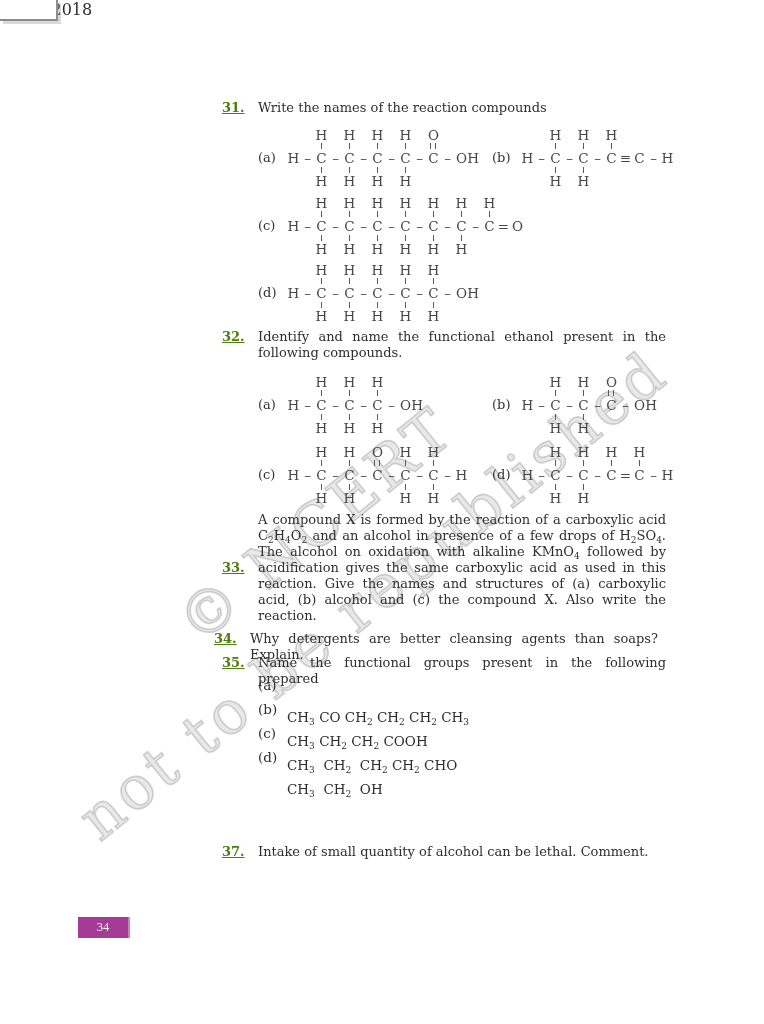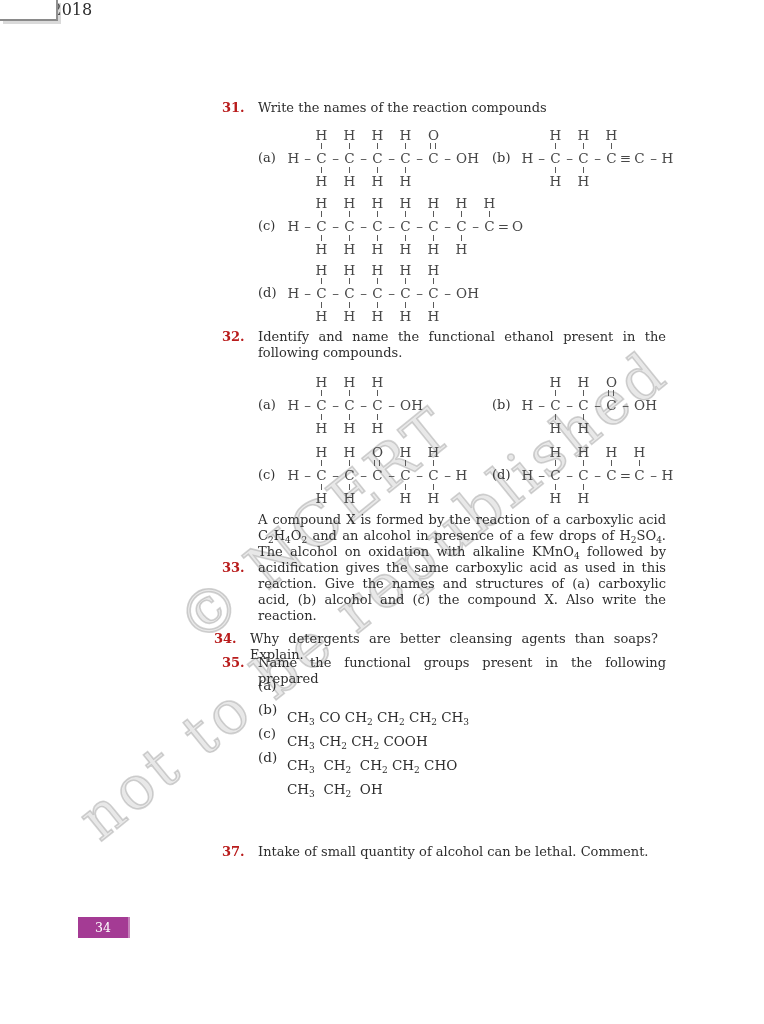--- a/index.html
+++ b/index.html
@@ -15,21 +15,21 @@
   }
   
   .watermark{
     position:absolute;left:344px;top:560px;transform:translate(-50%,-50%) rotate(-39deg);
     text-align:center;white-space:nowrap;line-height:1.5;font-size:60px;letter-spacing:4px;
     color:rgba(178,178,178,0.30);-webkit-text-stroke:1.6px rgba(158,158,158,0.45);
     pointer-events:none;user-select:none;
   }
   
   .q{position:absolute;display:flex;font-size:13px;line-height:16px;}
-  .qnum{width:36px;flex-shrink:0;font-weight:bold;color:#b91c1c;}
+  .qnum{width:36px;flex-shrink:0;font-weight:bold;color:#4d7c0f;text-decoration:underline;}
   .qtext{width:408px;text-align:justify;}
   
   .items{position:absolute;left:258px;top:677px;font-size:13.5px;}
   .item{display:flex;margin-bottom:7px;height:17px;}
   .ilabel{width:29px;flex-shrink:0;}
   .iformula{white-space:pre-wrap;margin-top:32px;}
   sub{font-size:9px;line-height:0;vertical-align:-3px;}
   
   .struct{position:absolute;display:flex;color:#474747;}
   .slabel{width:28px;flex-shrink:0;font-size:13px;margin-top:23px;color:#333;}
@@ -41,20 +41,21 @@
   .tbot{height:23px;display:flex;flex-direction:column;justify-content:flex-start;align-items:center;}
   .mainrow{height:16px;line-height:16px;font-size:13.5px;text-align:center;}
   .atom{font-size:13.5px;line-height:14px;}
   .vbond{width:0;border-left:1.3px solid #5a5a5a;height:6px;margin:1px 0;}
   .dbond{width:4px;height:6px;border-left:1.3px solid #5a5a5a;border-right:1.3px solid #5a5a5a;margin:1px 0;}
   
   .pagenum-box{
     position:absolute;left:78px;top:917px;width:50px;height:21px;background:#a43b94;
     color:#fff;font-size:12.5px;text-align:center;line-height:21px;
     border-right:2px solid #c583bb;
+    font-family:Liberation Serif, serif;
   }
   .footer-bar{
     position:absolute;left:358px;right:0;top:916px;height:23px;
     background:linear-gradient(to right, rgba(201,140,190,0) 0%, rgba(201,140,190,0.45) 8%,
       #c98fbe 28%, #b express 0; background:linear-gradient(to right, rgba(201,140,190,0) 0%,
       rgba(201,140,190,0.45) 8%, #c98fbe 28%, #b262a8 60%, #9c3a92 88%, #8a2a84 100%);
   }
   .footer-title{
     display:inline-block;padding-left:20px;line-height:23px;font-variant:small-caps;
     font-size:13px;letter-spacing:1px;color:#3d2b3a;

